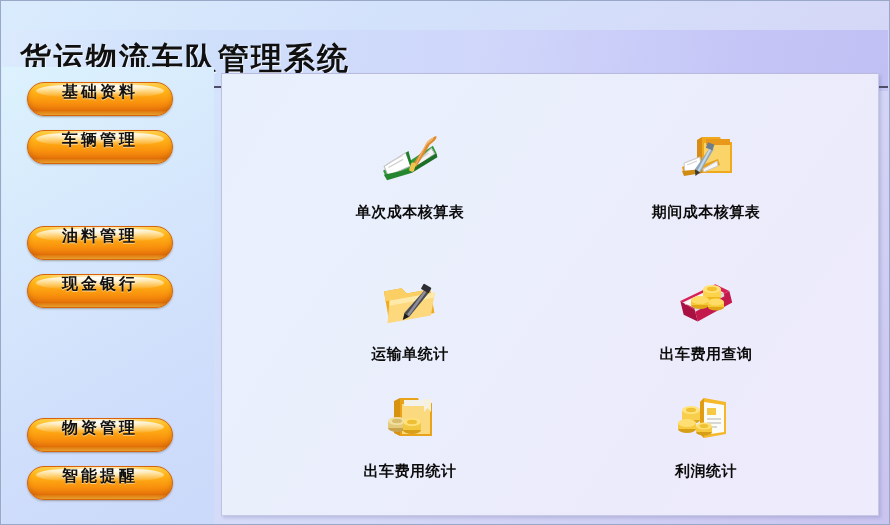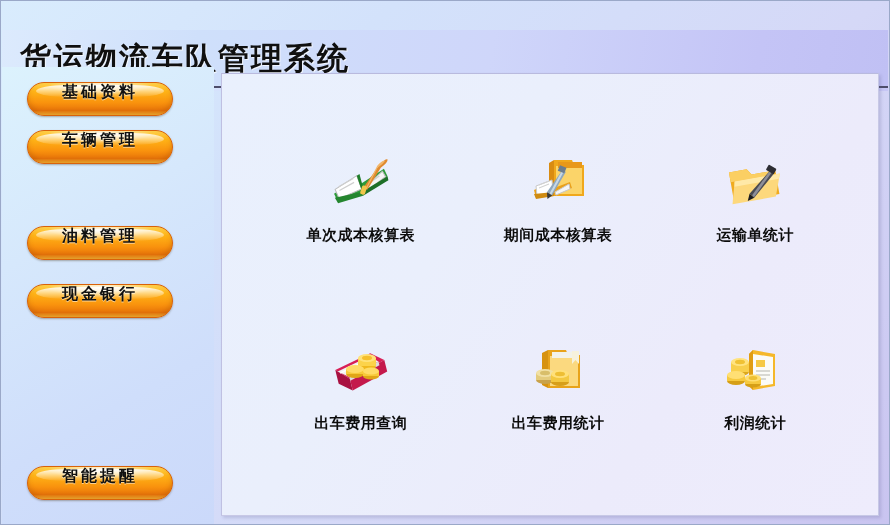--- a/index.html
+++ b/index.html
@@ -81,21 +81,21 @@
     position:absolute;left:220px;top:72px;width:658px;height:443px;
     background:linear-gradient(125deg,#e9f0fd 0%,#eaeffc 35%,#ecebfb 70%,#eeecfc 100%);
     border:1px solid #c7c8e6;
     border-top-color:#b9bade;border-left-color:#bfc0e2;
     box-shadow:2px 2px 3px rgba(90,90,140,.22);
     box-sizing:border-box;
   }
   #icon-grid{
     position:absolute;inset:0;
     display:grid;
-    grid-template-columns:repeat(3,1fr);
+    grid-template-columns:repeat(2,1fr);
     grid-template-rows:repeat(2,1fr);
     padding:30px 24px 34px 40px;
     box-sizing:border-box;
   }
   .icon-cell{
     display:flex;flex-direction:column;align-items:center;justify-content:center;
     cursor:pointer;
   }
   .icon-art{width:72px;height:62px;display:block;}
   .icon-label{
@@ -127,28 +127,33 @@
       <span class="nav-label">车辆管理</span>
     </div>
 
 
     <div class="nav-btn" style="top:159px">
       <span class="pill"></span>
       <span class="gloss"></span>
       <span class="nav-label">油料管理</span>
     </div>
 
-    <div class="nav-btn" style="top:217px">
+    <div class="nav-btn" style="top:207px">
       <span class="pill"></span>
       <span class="gloss"></span>
       <span class="nav-label">现金银行</span>
     </div>
 
 
 
+    <div class="nav-btn" style="top:351px">
+      <span class="pill"></span>
+      <span class="gloss"></span>
+      <span class="nav-label">物资管理</span>
+    </div>
 
     <div class="nav-btn" style="top:399px">
       <span class="pill"></span>
       <span class="gloss"></span>
       <span class="nav-label">智能提醒</span>
     </div>
 
   </div>
 
   <div id="panel">

